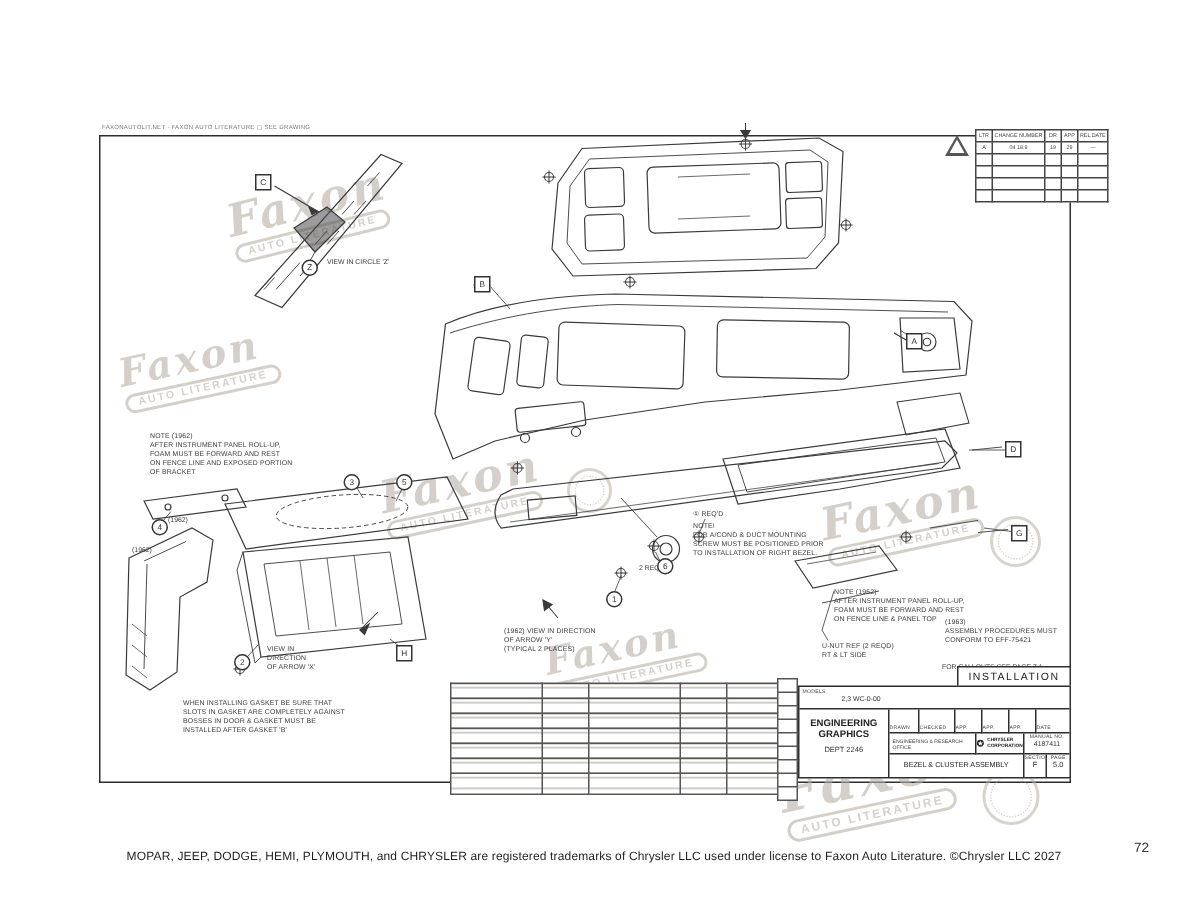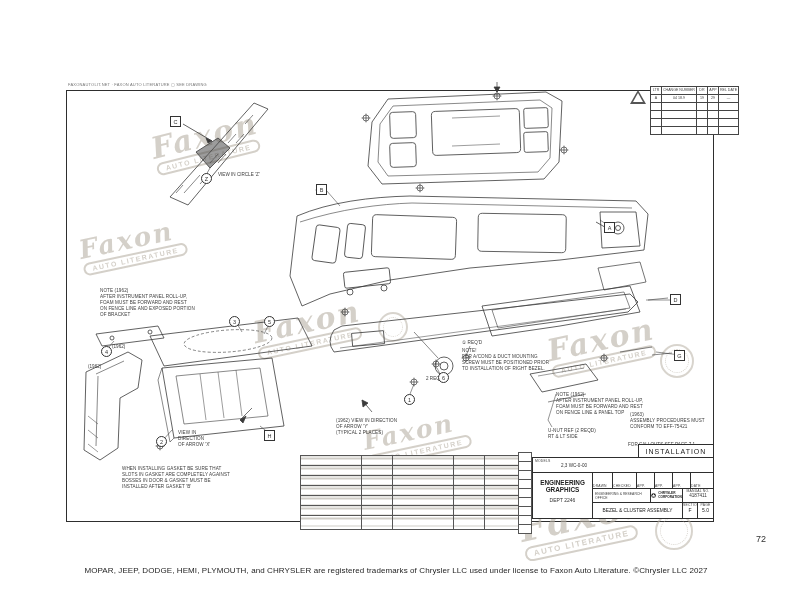--- a/index.html
+++ b/index.html
@@ -468,13 +468,13 @@
     <div class="tb-lbl">SECTION</div>
     <div style="font-size:5px;color:#222;">F</div>
   </div>
   <div class="cell" style="left:165px;top:45px;width:15px;height:15px;border:none;text-align:center;">
     <div class="tb-lbl">PAGE</div>
     <div style="font-size:5px;color:#222;">5.0</div>
   </div>
 </div>
 
 <div class="abs footer" style="left:0;top:566px;width:792px;text-align:center;">MOPAR, JEEP, DODGE, HEMI, PLYMOUTH, and CHRYSLER are registered trademarks of Chrysler LLC used under license to Faxon Auto Literature. ©Chrysler LLC 2027</div>
-<div class="abs pagenum" style="left:756px;top:534px;">72</div>
+<div class="abs pagenum" style="left:756px;top:560px;">72</div>
 
 </body></html>

